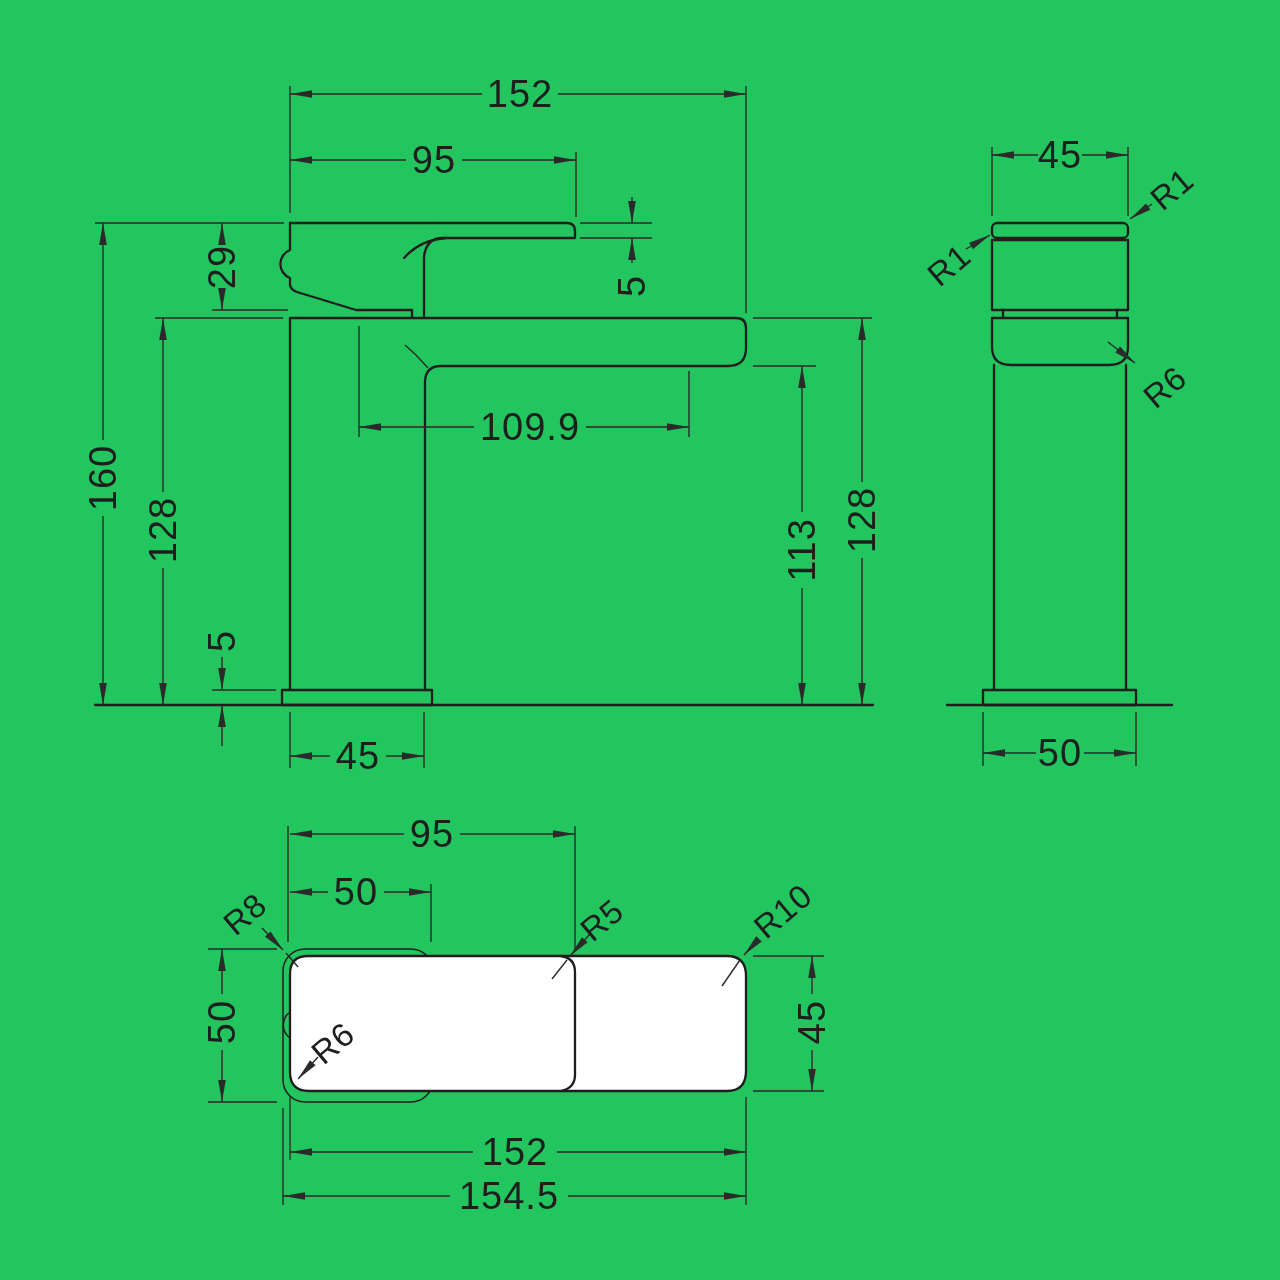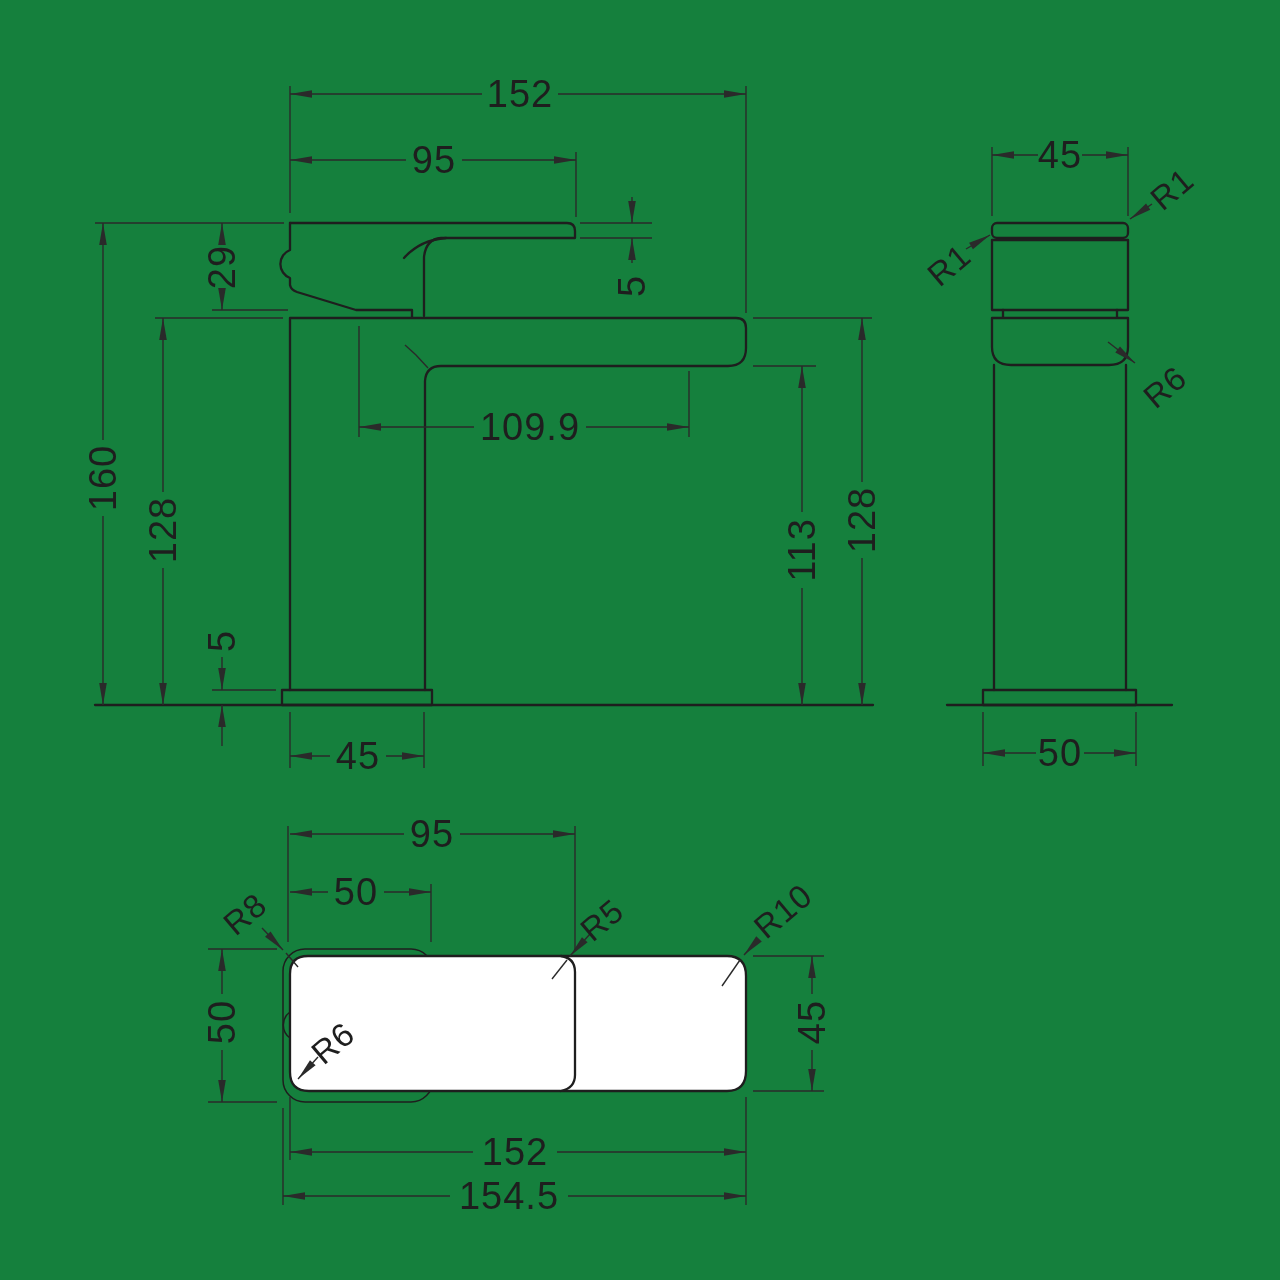--- a/index.html
+++ b/index.html
@@ -1,16 +1,16 @@
 <!DOCTYPE html>
 <html><head>
 <meta charset="utf-8">
 <style>
   html,body{margin:0;padding:0;background:#ffffff;}
-  .stage{width:1280px;height:1280px;background:#15803d;position:relative;font-family:"Liberation Sans",sans-serif;}
+  .stage{width:1280px;height:1280px;background:#22c55e;position:relative;font-family:"Liberation Sans",sans-serif;}
   svg{display:block;}
   .o{stroke:#1e1e1e;stroke-width:2.3;fill:none;stroke-linecap:round;stroke-linejoin:round;}
   .ot{stroke:#1e1e1e;stroke-width:1.5;fill:none;stroke-linejoin:round;}
   .fw{fill:#ffffff;}
   .d{stroke:#2a2a2a;stroke-width:1.4;fill:none;stroke-linecap:butt;}
   .lbl{fill:#1e1e1e;font-size:38px;letter-spacing:1px;}
   .rlbl{fill:#1e1e1e;font-size:33px;letter-spacing:1px;}
   text{text-anchor:middle;dominant-baseline:central;}
 </style>
 </head>

